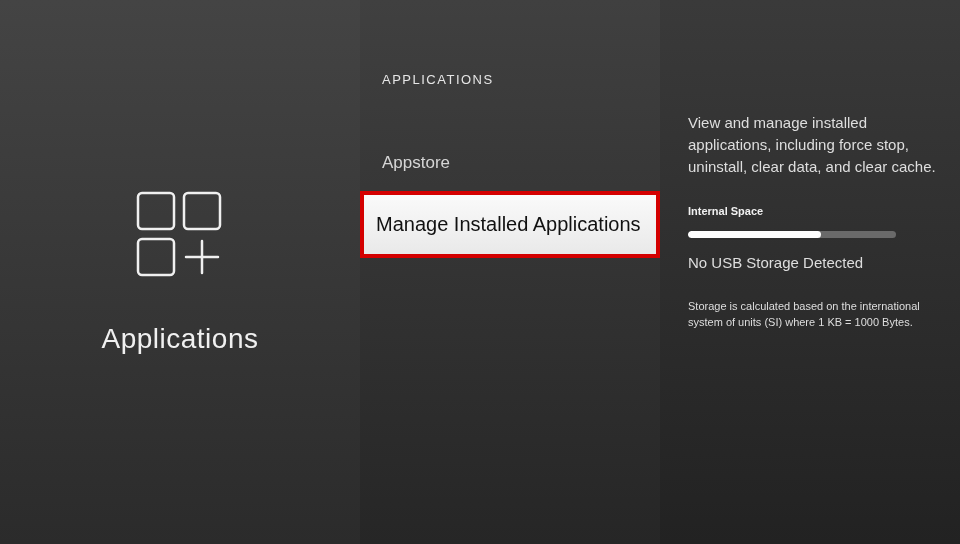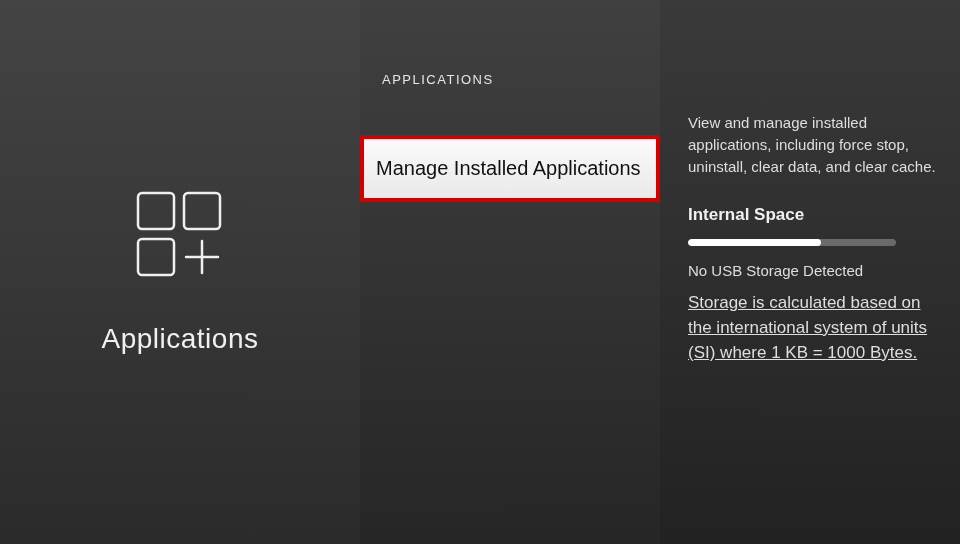--- a/index.html
+++ b/index.html
@@ -70,21 +70,21 @@
       color: #dedede;
       padding: 112px 16px 0 28px;
     }
     .desc {
       font-size: 15px;
       line-height: 1.45;
       color: #dedede;
       margin-bottom: 28px;
     }
     .info-heading {
-      font-size: 17px;
+      font-size: 11px;
       font-weight: 600;
       color: #f0f0f0;
       margin-bottom: 14px;
     }
     .progress-outer {
       width: 208px;
       height: 7px;
       background: #6a6a6a;
       border-radius: 4px;
       overflow: hidden;
@@ -97,27 +97,26 @@
       width: 64%;
     }
     .storage-text {
       font-size: 15px;
       color: #dedede;
       margin-bottom: 28px;
     }
     .ext-text {
       font-size: 15px;
       color: #dedede;
-      margin-bottom: 12px;
+      margin-bottom: 28px;
     }
     .note {
-      font-size: 17px;
+      font-size: 11px;
       line-height: 1.45;
       color: #dedede;
-      text-decoration: underline;
     }
   </style>
 </head>
 <body>
 
 <div class="container">
   <div class="left-panel">
     <div class="icon-wrap">
       <svg width="100" height="100" viewBox="0 0 100 100">
         <rect x="8" y="4" width="36" height="36" rx="4" fill="none" stroke="#f0f0f0" stroke-width="2.5"></rect>
@@ -125,20 +124,21 @@
         <rect x="8" y="50" width="36" height="36" rx="4" fill="none" stroke="#f0f0f0" stroke-width="2.5"></rect>
         <line x1="72" y1="52" x2="72" y2="84" stroke="#f0f0f0" stroke-width="2.5" stroke-linecap="round"></line>
         <line x1="56" y1="68" x2="88" y2="68" stroke="#f0f0f0" stroke-width="2.5" stroke-linecap="round"></line>
       </svg>
     </div>
     <div class="left-title">Applications</div>
   </div>
 
   <div class="middle-panel">
     <div class="section-header">APPLICATIONS</div>
+    <div class="menu-item">Appstore</div>
     <div class="menu-item selected">Manage Installed Applications</div>
   </div>
 
   <div class="right-panel">
     <div class="desc">View and manage installed applications, including force stop, uninstall, clear data, and clear cache.</div>
     <div class="info-heading">Internal Space</div>
     <div class="progress-outer">
       <div class="progress-inner"></div>
     </div>
     <div class="ext-text">No USB Storage Detected</div>

